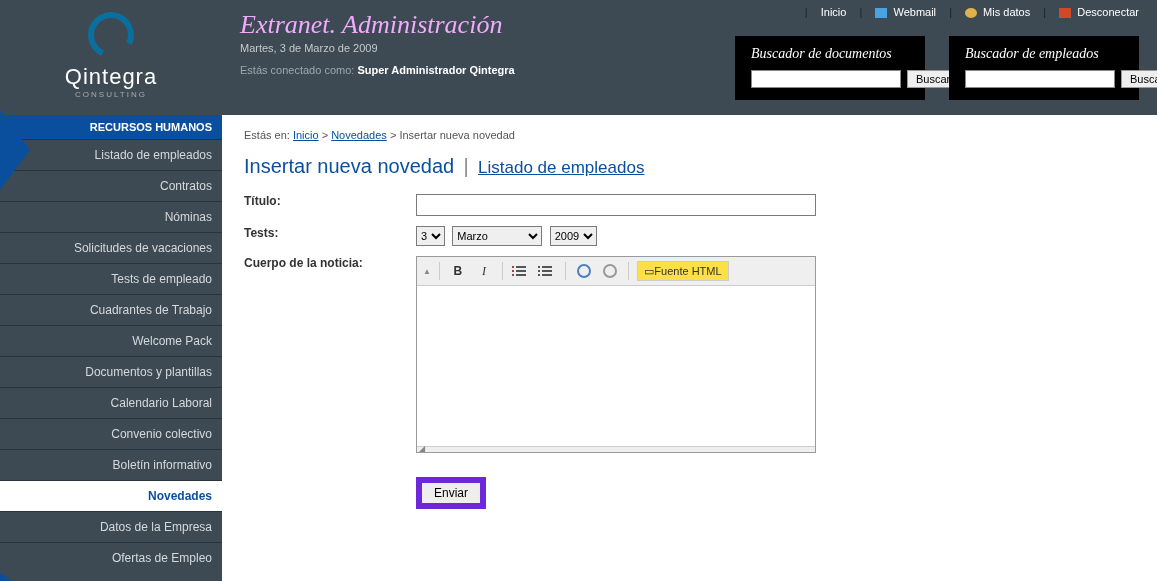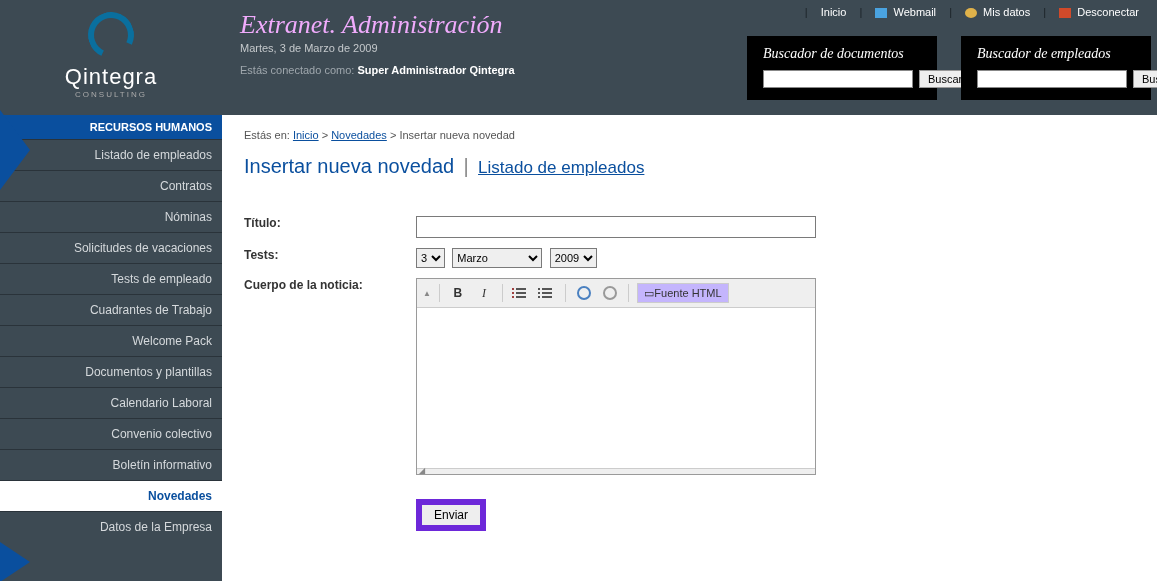--- a/index.html
+++ b/index.html
@@ -18,21 +18,21 @@
   .conn b { color:#fff; font-weight:bold; }
 
   .util-nav { position:absolute; right:18px; top:6px; color:#fff; font-size:11px; }
   .util-nav span.sep { color:#1a2126; padding:0 10px; }
   .util-nav a { color:#fff; text-decoration:none; cursor:pointer; }
   .ic { display:inline-block; width:12px; height:10px; margin-right:3px; vertical-align:middle; }
   .ic-mail { background:#4aa3e0; }
   .ic-user { background:#e0b24a; border-radius:50%; }
   .ic-off { background:#d04a2a; }
 
-  .search-boxes { position:absolute; right:6px; top:36px; display:flex; gap:24px; }
+  .search-boxes { position:absolute; right:18px; top:36px; display:flex; gap:24px; }
   .sb { background:#000; padding:10px 16px 12px; width:190px; }
   .sb-title { color:#fff; font-style:italic; font-family:Georgia, serif; font-size:14px; margin-bottom:8px; }
   .sb-row { display:flex; gap:6px; }
   .sb input[type=text] { flex:1; height:18px; border:1px solid #888; font-size:11px; padding:0 3px; }
   .sb button { background:#eee; border:1px solid #999; font-size:11px; padding:1px 8px; cursor:pointer; }
 
   .body-row { display:flex; }
   .sidebar { width:222px; background:#0a1a2a; }
   .sidebar .cat { background:#0a4f9e; color:#fff; font-size:11px; font-weight:bold; text-align:right; padding:6px 10px; }
   .sidebar .item { background:#3d4a53; color:#d5d9dc; font-size:12px; text-align:right; padding:8px 10px; border-top:1px solid #2a333a; cursor:pointer; }
@@ -40,33 +40,33 @@
   .sidebar-below { background:#3d4a53; height:40px; position:relative; }
   .blue-tri2 { position:absolute; left:0; top:0; width:0; height:0; border-left:30px solid #0a4f9e; border-top:20px solid transparent; border-bottom:20px solid transparent; }
 
   .main { flex:1; background:#fff; padding:14px 22px 30px; max-width:790px; }
   .crumbs { font-size:11px; color:#555; margin-bottom:14px; }
   .crumbs a { color:#0a4f9e; text-decoration:underline; cursor:pointer; }
   h1 { color:#0a4f9e; font-weight:normal; font-size:20px; display:inline; }
   .h1-link { color:#0a4f9e; font-size:17px; text-decoration:underline; cursor:pointer; }
   .h1-sep { color:#888; font-size:20px; padding:0 6px; }
 
-  .form { margin-top:38px; }
+  .form { margin-top:16px; }
   .frow { display:flex; margin-bottom:10px; align-items:flex-start; }
   .flabel { width:172px; font-size:12px; font-weight:bold; color:#333; }
   .fval input[type=text] { width:400px; height:22px; border:1px solid #7a7a7a; padding:0 4px; font-size:12px; }
   .fval select { border:1px solid #7a7a7a; height:20px; font-size:11px; margin-right:4px; }
 
   .editor { border:1px solid #9a9a9a; width:400px; }
   .tbar { background:#efefef; border-bottom:1px solid #ccc; padding:4px 6px; display:flex; align-items:center; gap:6px; flex-wrap:wrap; }
   .tsep { width:1px; height:18px; background:#ccc; margin:0 2px; }
   .tbtn { width:20px; height:20px; display:flex; align-items:center; justify-content:center; font-size:12px; cursor:pointer; color:#333; }
   .tbtn.bold { font-weight:bold; }
   .tbtn.italic { font-style:italic; font-family:Georgia, serif; }
-  .tbtn.src { width:auto; padding:0 6px; border:1px solid #ccc; background:#c4b5fd; font-size:11px; }
+  .tbtn.src { width:auto; padding:0 6px; border:1px solid #ccc; background:#fde047; font-size:11px; }
   .tbtn.src::before { content:"▭ "; }
   .ic-link { width:14px; height:14px; border:2px solid #4a80c0; border-radius:50%; }
   .ic-ul { display:flex; flex-direction:column; gap:2px; }
   .ic-ul span { width:10px; height:2px; background:#555; position:relative; }
   .ic-ul span::before { content:""; position:absolute; left:-4px; width:2px; height:2px; background:#555; }
   .ic-ol span::before { background:#a04040; }
   .ed-area { height:160px; background:#fff; }
   .ed-handle { height:6px; background:#efefef; border-top:1px solid #ccc; font-size:8px; color:#888; text-align:left; padding-left:2px; line-height:4px; }
 
   .submit-row { margin-top:24px; margin-left:172px; }
@@ -131,20 +131,21 @@
         <div class="item">Solicitudes de vacaciones</div>
         <div class="item">Tests de empleado</div>
         <div class="item">Cuadrantes de Trabajo</div>
         <div class="item">Welcome Pack</div>
         <div class="item">Documentos y plantillas</div>
         <div class="item">Calendario Laboral</div>
         <div class="item">Convenio colectivo</div>
         <div class="item">Boletín informativo</div>
         <div class="item active">Novedades</div>
         <div class="item">Datos de la Empresa</div>
+        <div class="item">Ofertas de Empleo</div>
       </div>
     <div class="sidebar-below">
       <div class="blue-tri2"></div>
     </div>
   </div>
 
   <div class="main">
     <div class="crumbs">
       <span>Estás en:</span>
       <a>Inicio</a>

